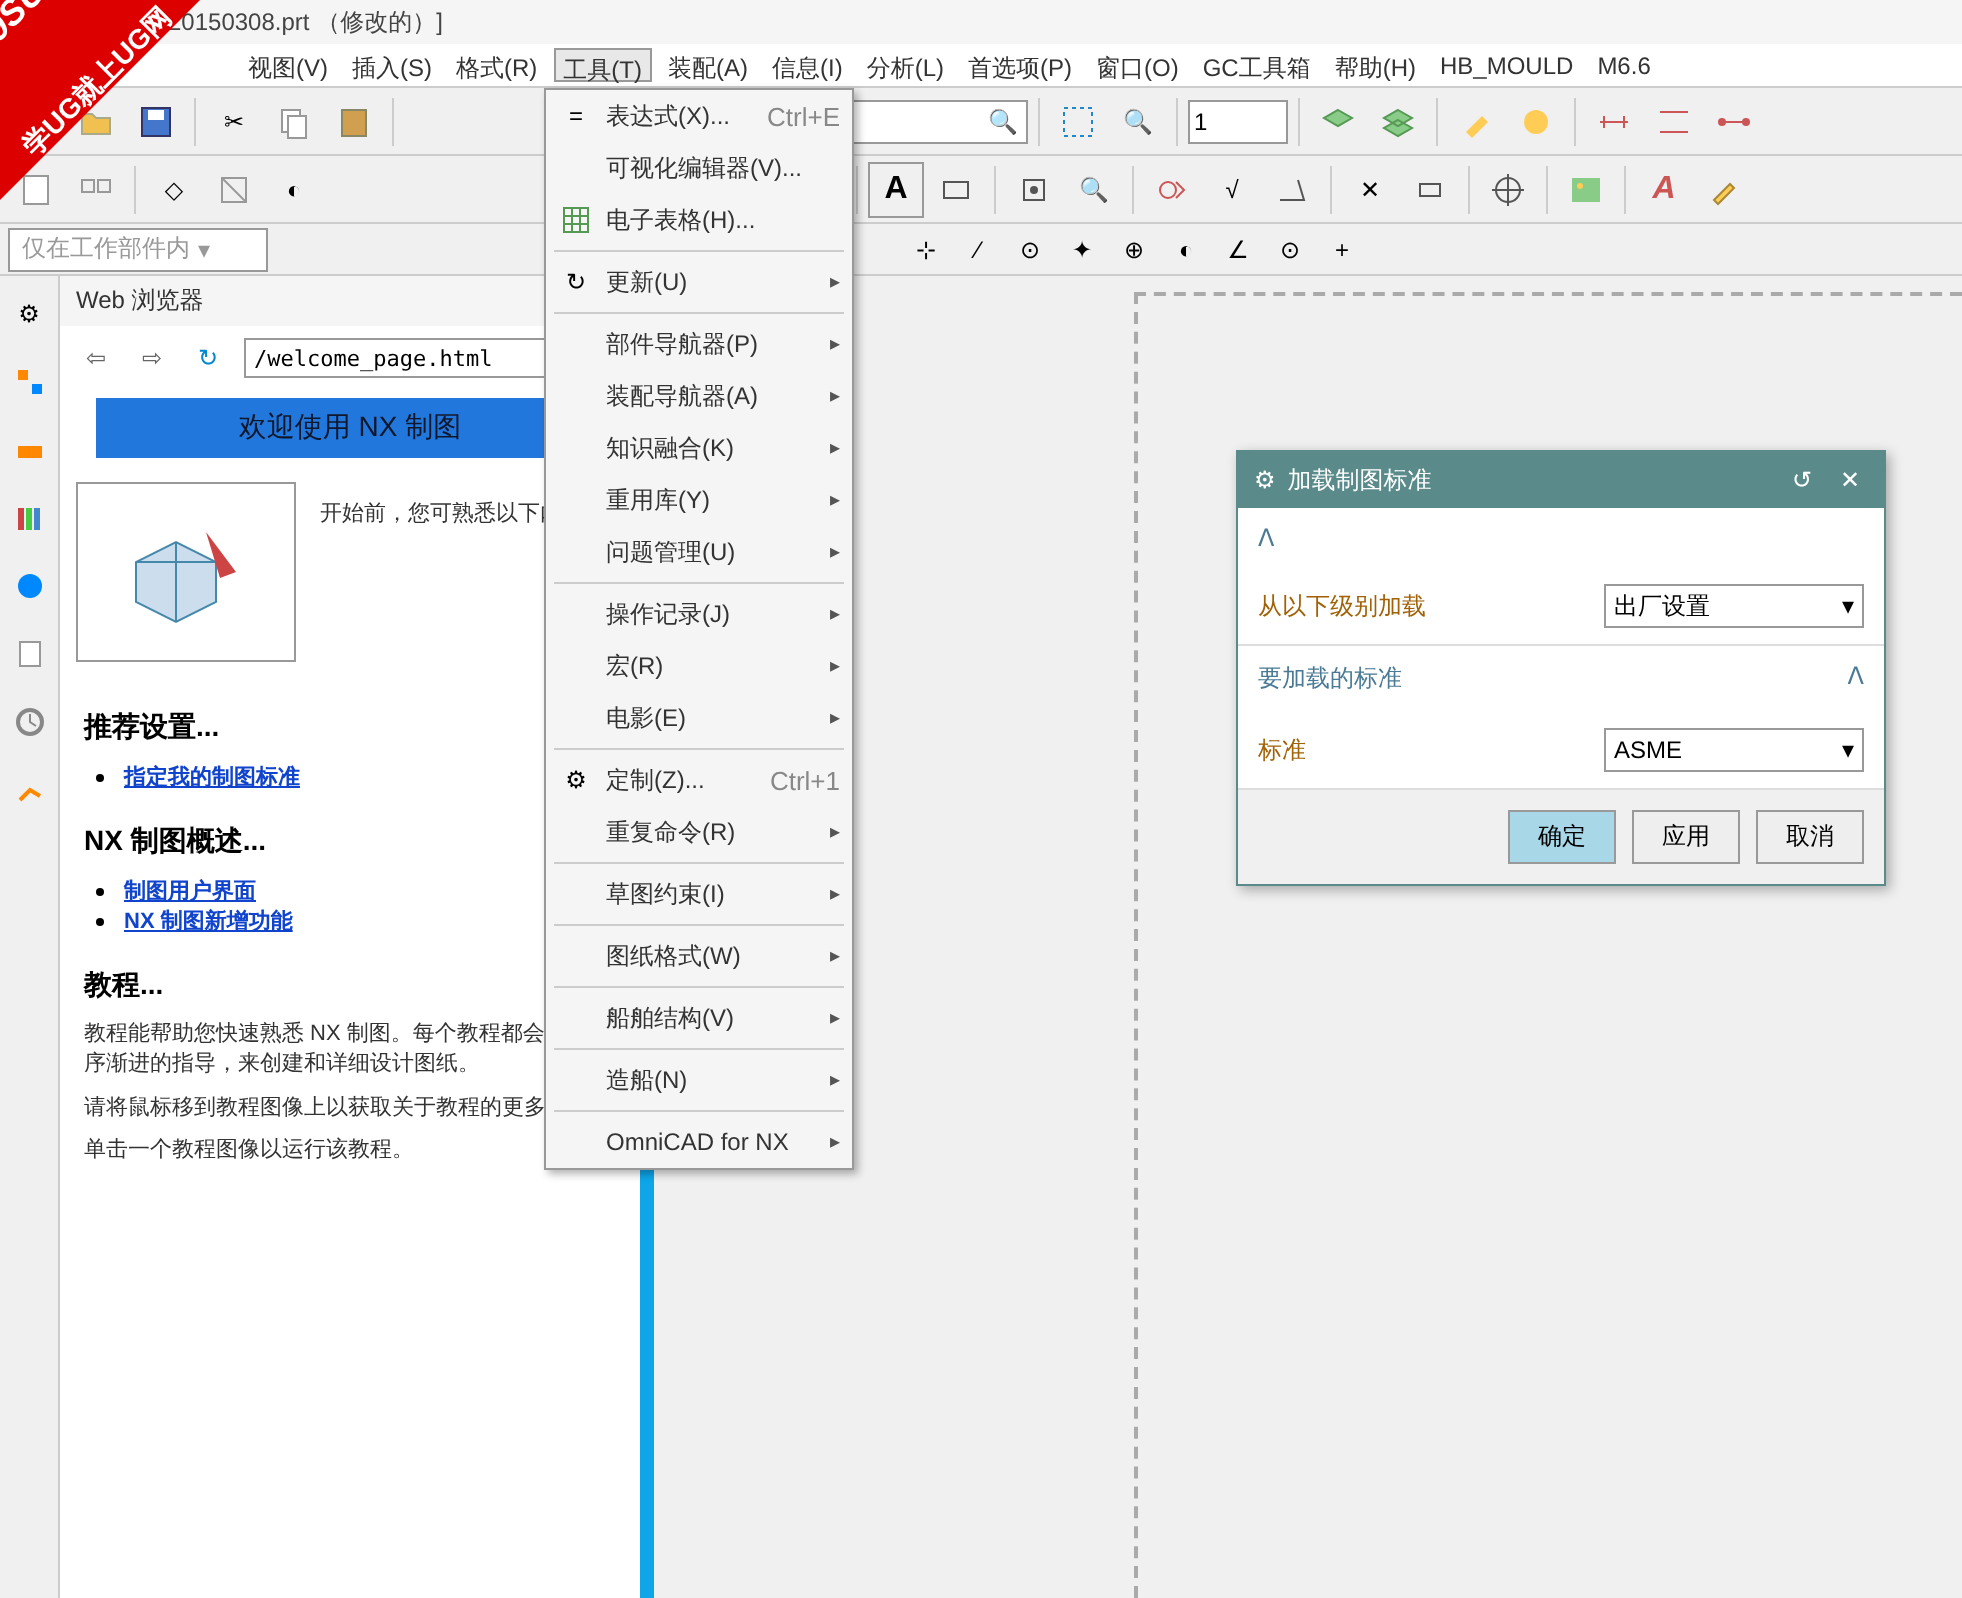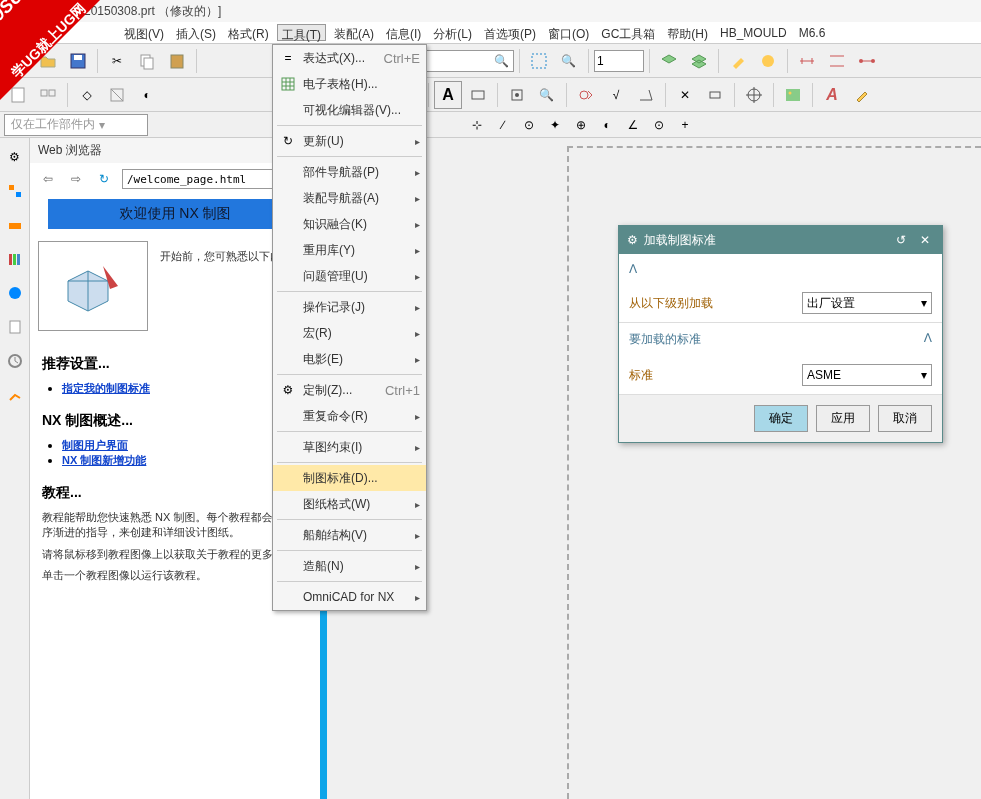--- a/index.html
+++ b/index.html
@@ -265,21 +265,21 @@
   <div class="tb-sep"></div>
   <div class="tb-btn" style="font-style:italic;font-weight:bold;color:#c55;font-size:16px">A</div>
   <div class="tb-btn">
       <svg width="18" height="18">
         <path d="M4 14l8-8 2 2-8 8z" fill="#fc5" stroke="#a83"></path>
       </svg>
     </div>
 </div>
 
 <div class="toolbar3">
-  <div class="select-box" style="width:144px;color:#999">
+  <div class="select-box" style="width:130px;color:#999">
     <span>仅在工作部件内</span>
       <span>▾</span>
   </div>
   <div style="width:310px"></div>
   <div class="tb-btn" style="width:22px;height:22px">⊹</div>
   <div class="tb-btn" style="width:22px;height:22px">∕</div>
   <div class="tb-btn" style="width:22px;height:22px">⊙</div>
   <div class="tb-btn" style="width:22px;height:22px">✦</div>
   <div class="tb-btn" style="width:22px;height:22px">⊕</div>
   <div class="tb-btn" style="width:22px;height:22px">◐</div>
@@ -373,32 +373,32 @@
   </div>
 </div>
 
 <div class="menu-dropdown" id="tools-menu">
     <div class="menu-item">
       <span class="menu-icon">=</span>
       <span class="menu-label">表达式(X)...</span>
       <span class="menu-shortcut">Ctrl+E</span>
     </div>
     <div class="menu-item">
+      <span class="menu-icon"></span>
+      <span class="menu-label">可视化编辑器(V)...</span>
+    </div>
+    <div class="menu-item">
       <span class="menu-icon">
         <svg width="14" height="14">
           <rect x="1" y="1" width="12" height="12" fill="none" stroke="#595"></rect>
           <path d="M1 5h12M1 9h12M5 1v12M9 1v12" stroke="#595"></path>
         </svg>
       </span>
       <span class="menu-label">电子表格(H)...</span>
     </div>
-    <div class="menu-item">
-      <span class="menu-icon"></span>
-      <span class="menu-label">可视化编辑器(V)...</span>
-    </div>
     <div class="menu-sep"></div>
     <div class="menu-item">
       <span class="menu-icon">↻</span>
       <span class="menu-label">更新(U)</span>
       <span class="menu-arrow">▸</span>
     </div>
     <div class="menu-sep"></div>
     <div class="menu-item">
       <span class="menu-icon"></span>
       <span class="menu-label">部件导航器(P)</span>
@@ -451,24 +451,20 @@
       <span class="menu-label">重复命令(R)</span>
       <span class="menu-arrow">▸</span>
     </div>
     <div class="menu-sep"></div>
     <div class="menu-item">
       <span class="menu-icon"></span>
       <span class="menu-label">草图约束(I)</span>
       <span class="menu-arrow">▸</span>
     </div>
     <div class="menu-sep"></div>
-    <div class="menu-item highlighted">
-      <span class="menu-icon"></span>
-      <span class="menu-label">制图标准(D)...</span>
-    </div>
     <div class="menu-item">
       <span class="menu-icon"></span>
       <span class="menu-label">图纸格式(W)</span>
       <span class="menu-arrow">▸</span>
     </div>
     <div class="menu-sep"></div>
     <div class="menu-item">
       <span class="menu-icon"></span>
       <span class="menu-label">船舶结构(V)</span>
       <span class="menu-arrow">▸</span>

